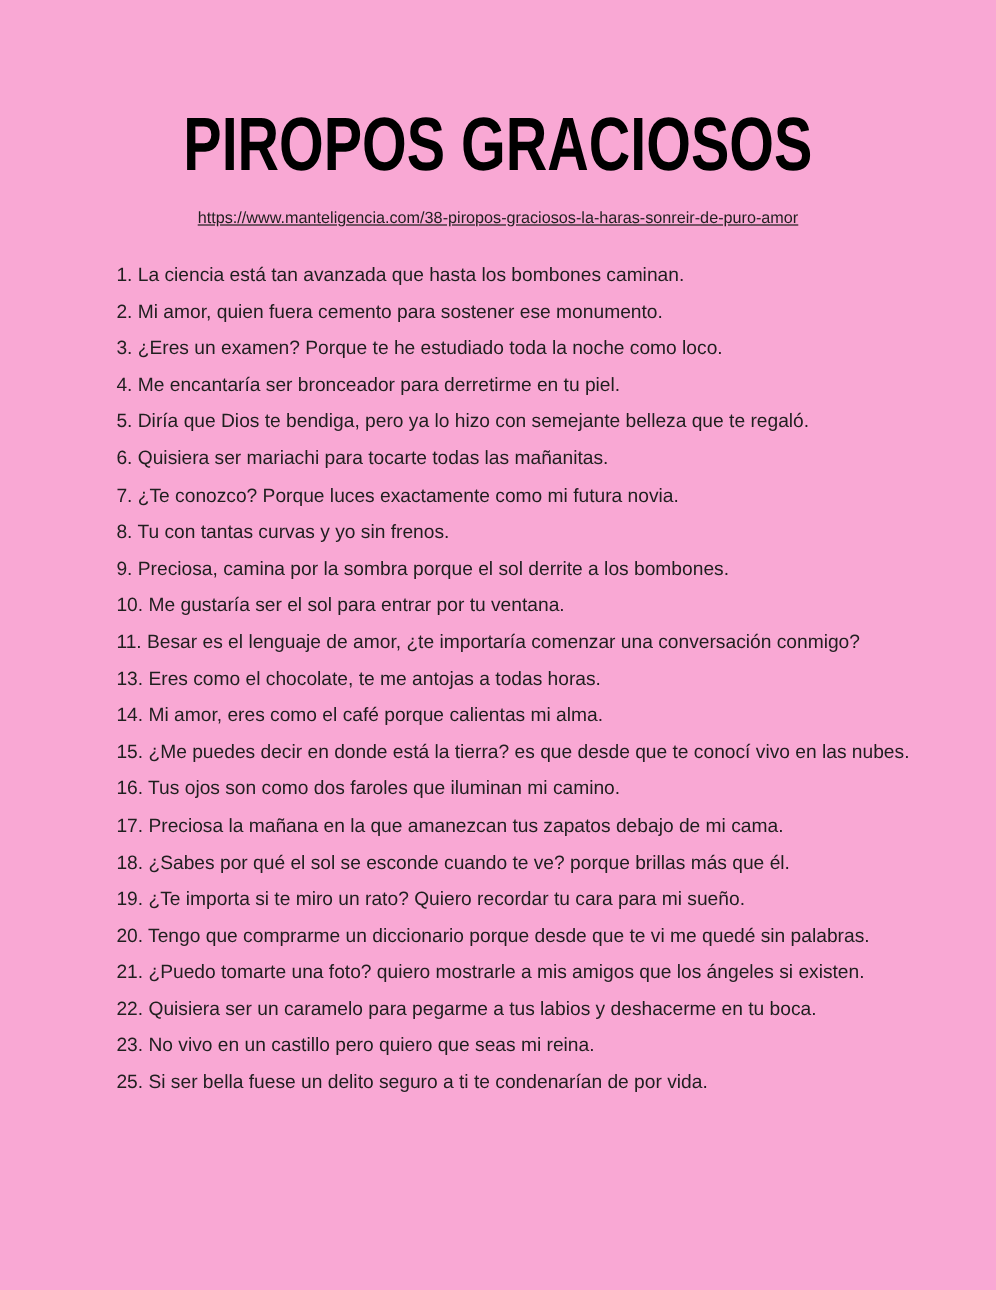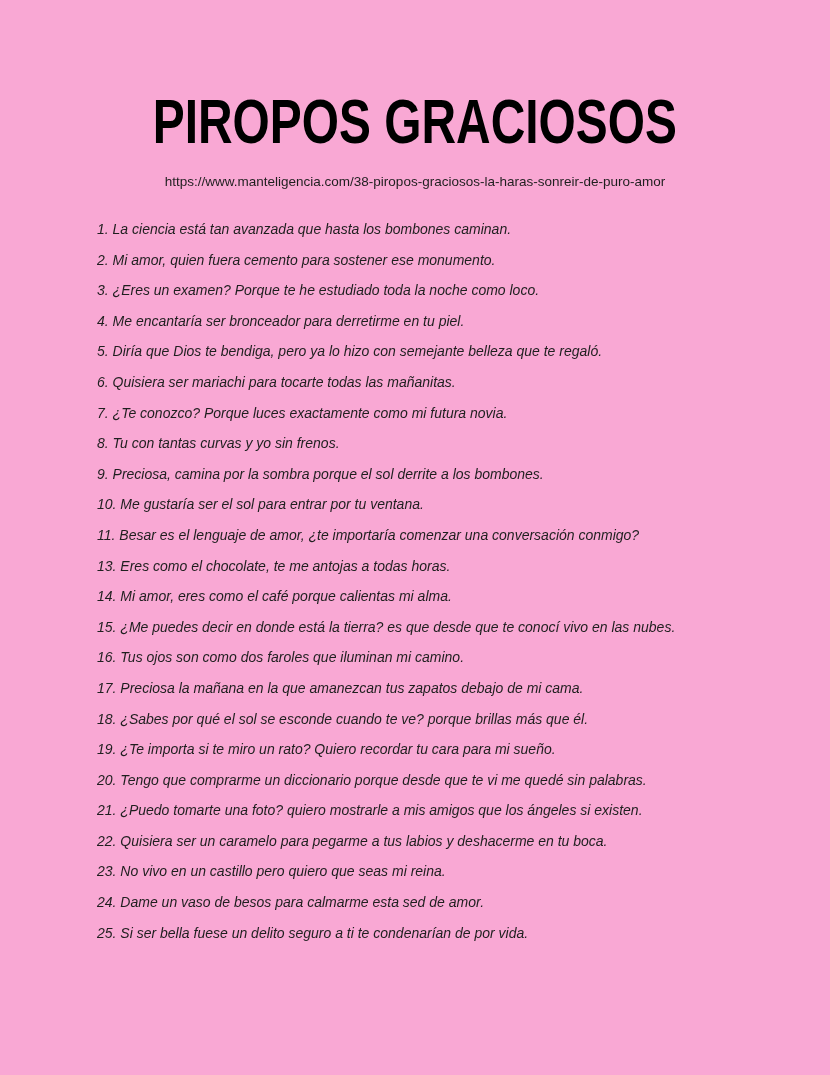--- a/index.html
+++ b/index.html
@@ -32,33 +32,33 @@
     transform: scaleX(0.76);
     transform-origin: center;
     font-family: "Liberation Sans", sans-serif;
   }
   .source-url {
     margin-top: 20px;
     text-align: center;
     font-size: 13.5px;
     line-height: 17px;
     color: #1f1f1f;
+    text-decoration: underline;
   }
   .piropos-list {
     margin: 31px 90px 0 97px;
     padding: 0;
     list-style: none;
   }
   .piropos-list li {
-    font-size: 14px;
+    font-size: 16px;
     line-height: 17px;
     margin: 0 0 13.6px 0;
     color: #1f1f1f;
     white-space: nowrap;
-    font-style: italic;
   }
 </style>
 </head>
 <body>
 
 <div class="page">
 
   <div class="title-wrap">
     <h1 class="doc-title">PIROPOS GRACIOSOS</h1>
   </div>
@@ -105,18 +105,17 @@
       <li><span>19.</span> <span>¿Te importa si te miro un rato? Quiero recordar tu cara para mi sueño.</span></li>
 
       <li><span>20.</span> <span>Tengo que comprarme un diccionario porque desde que te vi me quedé sin palabras.</span></li>
 
       <li><span>21.</span> <span>¿Puedo tomarte una foto? quiero mostrarle a mis amigos que los ángeles si existen.</span></li>
 
       <li><span>22.</span> <span>Quisiera ser un caramelo para pegarme a tus labios y deshacerme en tu boca.</span></li>
 
       <li><span>23.</span> <span>No vivo en un castillo pero quiero que seas mi reina.</span></li>
 
-      <li><span>24.</span> <span>Dame un vaso de besos para calmarme esta sed de amor.</span></li>
 
       <li><span>25.</span> <span>Si ser bella fuese un delito seguro a ti te condenarían de por vida.</span></li>
     </ol>
 
 </div>
 
 </body></html>

